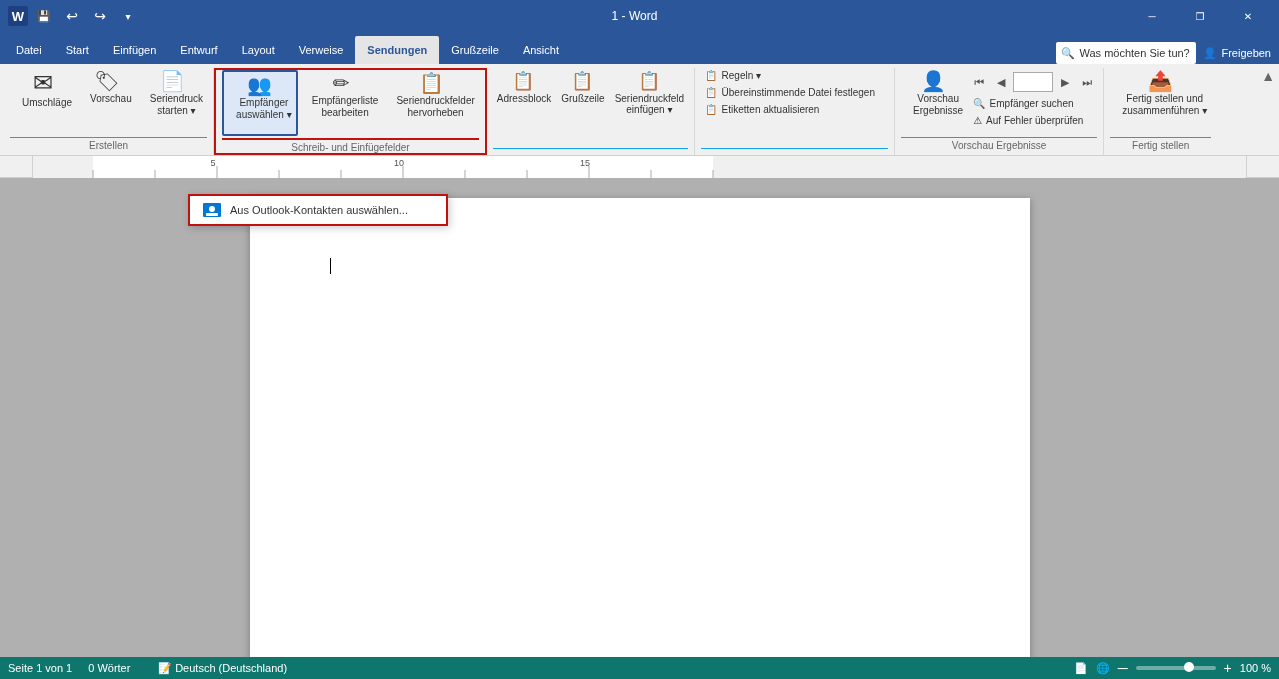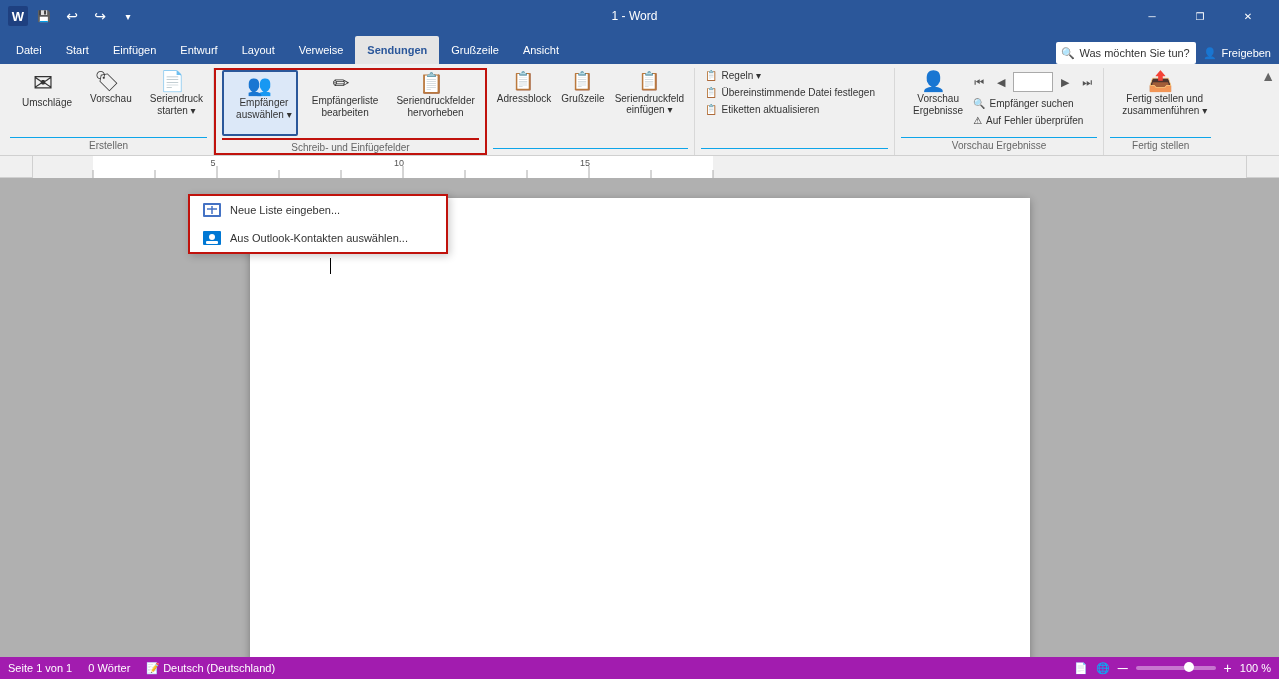--- a/index.html
+++ b/index.html
@@ -162,21 +162,21 @@
       height: 16px;
       background: black;
       display: inline-block;
       animation: blink 1s infinite;
     }
     @keyframes blink { 0%,100%{opacity:1} 50%{opacity:0} }
 
     
     .status-bar {
       height: 22px;
-      background: #a21caf;
+      background: #0f766e;
       display: flex;
       align-items: center;
       padding: 0 8px;
       color: white;
       font-size: 11px;
       gap: 16px;
     }
     .status-right { margin-left: auto; display: flex; align-items: center; gap: 8px; }
     .zoom-bar { display: flex; align-items: center; gap: 4px; }
     .zoom-slider { width: 80px; height: 4px; background: rgba(255,255,255,0.4); border-radius: 2px; position: relative; }
@@ -367,31 +367,20 @@
       <div class="ribbon-group-label">Fertig stellen</div>
     </div>
 
     <div style="position:absolute;right:4px;top:4px;cursor:pointer;font-size:14px;color:#666;">▲</div>
   </div>
 
   <div class="dropdown-menu">
     <div class="dropdown-item">
       <div class="dropdown-item-icon">
         <svg width="18" height="14" viewBox="0 0 18 14">
-          <rect x="0" y="0" width="18" height="14" fill="#4472c4" rx="1"></rect>
-          <rect x="2" y="2" width="14" height="10" fill="white"></rect>
-          <line x1="4" y1="6" x2="14" y2="6" stroke="#4472c4" stroke-width="1.5"></line>
-          <line x1="9" y1="3" x2="9" y2="11" stroke="#4472c4" stroke-width="1.5"></line>
-        </svg>
-      </div>
-      <span>Neue Liste eingeben...</span>
-    </div>
-    <div class="dropdown-item">
-      <div class="dropdown-item-icon">
-        <svg width="18" height="14" viewBox="0 0 18 14">
           <rect x="0" y="0" width="18" height="14" fill="#0078d4" rx="1"></rect>
           <circle cx="9" cy="6" r="3" fill="white"></circle>
           <rect x="3" y="10" width="12" height="3" fill="white" rx="1"></rect>
         </svg>
       </div>
       <span>Aus Outlook-Kontakten auswählen...</span>
     </div>
   </div>
 </div>
 
@@ -425,21 +414,21 @@
 
 <div class="doc-area">
   <div class="doc-page">
     <span class="cursor-line"></span>
   </div>
 </div>
 
 <div class="status-bar">
   <span>Seite 1 von 1</span>
   <span>0 Wörter</span>
-  <span style="cursor:pointer;">
+  <span style="cursor:pointer;margin-left:12px;">
     <span>📝</span>
     <span>Deutsch (Deutschland)</span>
   </span>
   <div class="status-right">
     <span style="cursor:pointer;">📄</span>
     <span style="cursor:pointer;">🌐</span>
     <span style="cursor:pointer;font-size:14px;">─</span>
     <div class="zoom-bar">
       <div class="zoom-slider">
         <div class="zoom-slider-thumb"></div>

